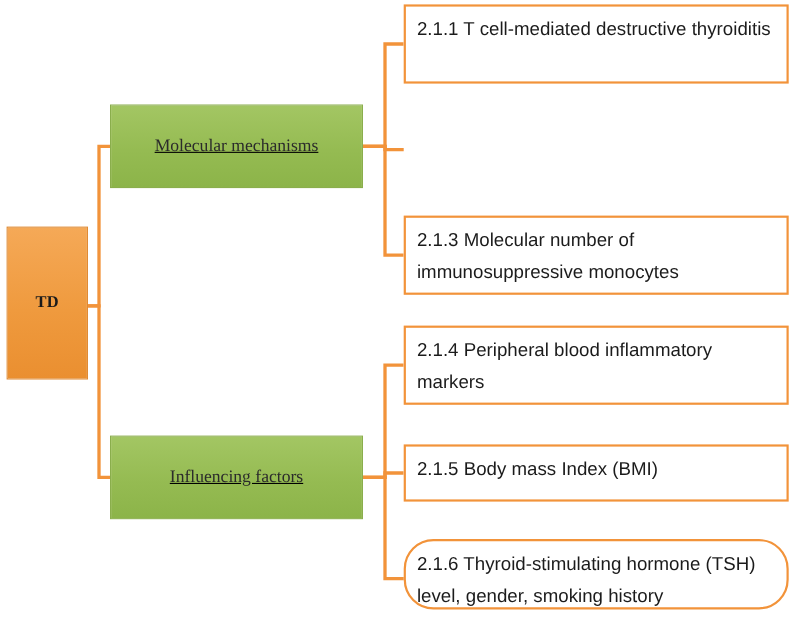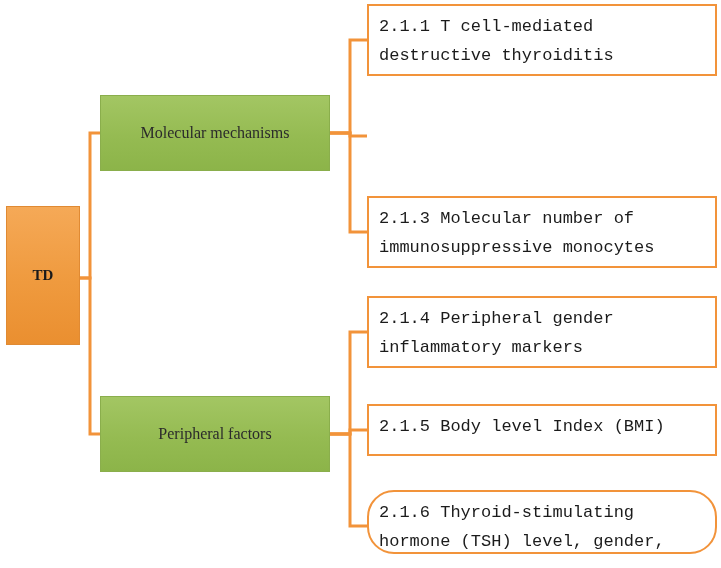--- a/index.html
+++ b/index.html
@@ -50,20 +50,21 @@
     position: absolute;
     width: 230px;
     height: 76px;
     background: #97bd55;
     background: linear-gradient(to bottom, #a3c663 0%, #95bb52 55%, #8cb449 100%);
     border: 1px solid #8aae4c;
     box-sizing: border-box;
     display: flex;
     align-items: center;
     justify-content: center;
+    text-decoration: underline;
   }
   .green-node span {
     font-family: "Liberation Serif", serif;
     font-size: 16px;
     color: #2b2b2b;
   }
   #green-0 { left: 100px; top: 95px; }
   #green-1 { left: 100px; top: 396px; }
 
   
@@ -71,21 +72,21 @@
     position: absolute;
     left: 367px;
     width: 350px;
     background: #ffffff;
     border: 2px solid #f2933a;
     box-sizing: border-box;
     padding: 6px 8px 4px 10px;
     overflow: hidden;
   }
   .leaf-node span {
-    font-family: Liberation Mono, monospace;
+    font-family: Liberation Sans, sans-serif;
     font-size: 17px;
     line-height: 29px;
     color: #1b1b1b;
     display: block;
   }
   #leaf-0 { top: 4px;   height: 72px; }
   #leaf-1 { top: 100px; height: 72px; }
   #leaf-2 { top: 196px; height: 72px; }
   #leaf-3 { top: 296px; height: 72px; }
   #leaf-4 { top: 404px; height: 52px; }
@@ -113,32 +114,32 @@
   </svg>
 
   <div class="root-node">
     <span class="root-label">TD</span>
   </div>
 
   <div class="green-node" id="green-0">
     <span>Molecular mechanisms</span>
   </div>
   <div class="green-node" id="green-1">
-    <span>Peripheral factors</span>
+    <span>Influencing factors</span>
   </div>
 
   <div class="leaf-node" id="leaf-0">
     <span>2.1.1 T cell-mediated destructive thyroiditis</span>
   </div>
   <div class="leaf-node" id="leaf-2">
     <span>2.1.3 Molecular number of immunosuppressive monocytes</span>
   </div>
   <div class="leaf-node" id="leaf-3">
-    <span>2.1.4 Peripheral gender inflammatory markers</span>
+    <span>2.1.4 Peripheral blood inflammatory markers</span>
   </div>
   <div class="leaf-node" id="leaf-4">
-    <span>2.1.5 Body level Index (BMI)</span>
+    <span>2.1.5 Body mass Index (BMI)</span>
   </div>
   <div class="leaf-node" id="leaf-5">
     <span>2.1.6 Thyroid-stimulating hormone (TSH) level, gender, smoking history</span>
   </div>
 
 </div>
 
 </body></html>

